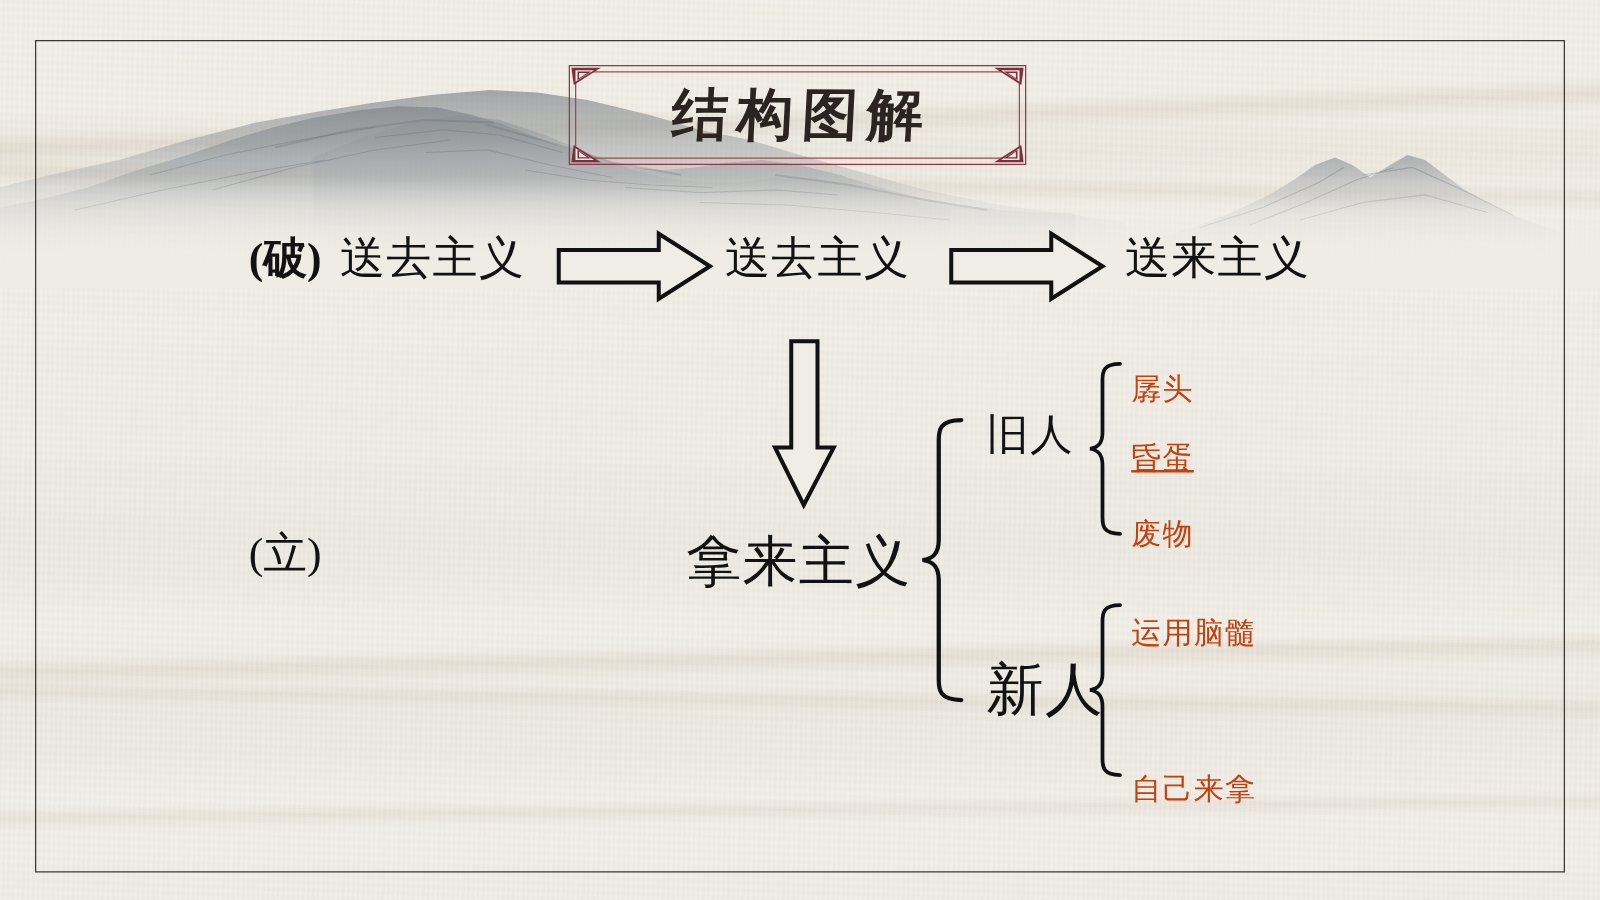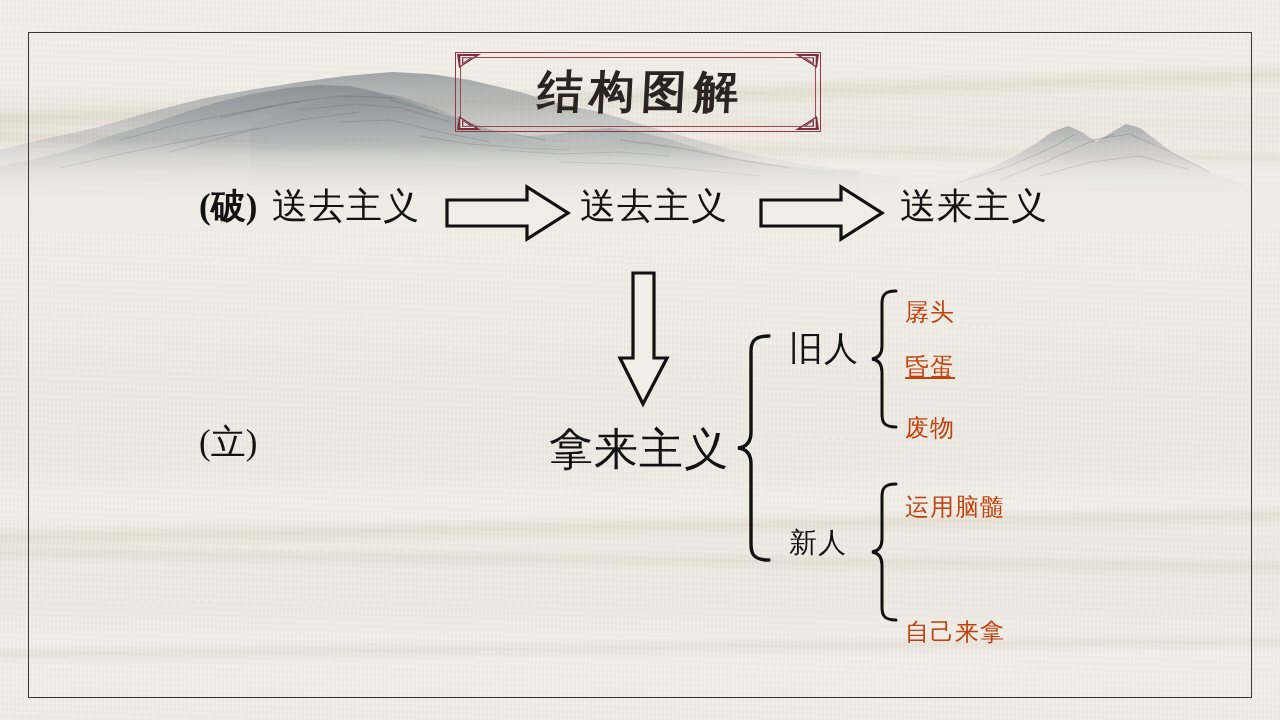--- a/index.html
+++ b/index.html
@@ -107,21 +107,21 @@
   .lbl-po   { left: 199px; top: 189px; font-size: 35px; font-weight: 700; letter-spacing: 0px; }
   .lbl-li   { left: 199px; top: 425px; font-size: 35px; font-weight: 400; }
 
   .n-row1-a { left: 272px; top: 188px; font-size: 36px; letter-spacing: 1px; }
   .n-row1-b { left: 580px; top: 188px; font-size: 36px; letter-spacing: 1px; }
   .n-row1-c { left: 900px; top: 188px; font-size: 36px; letter-spacing: 1px; }
 
   .n-nalai  { left: 549px; top: 428px; font-size: 44px; letter-spacing: 1px; }
 
   .n-jiuren { left: 789px; top: 332px; font-size: 34px; letter-spacing: 1px; text-align: right; }
-  .n-xinren { left: 789px; top: 529px; font-size: 28px; letter-spacing: 1px; text-align: center; }
+  .n-xinren { left: 789px; top: 529px; font-size: 46px; letter-spacing: 1px; text-align: center; }
 
   .leaf { position: absolute; font-size: 24px; color: #c2410c; letter-spacing: 1px;
           font-family: "Liberation Serif", "DejaVu Serif", serif; white-space: nowrap; line-height: 1; }
   .lf-a1 { left: 905px; top: 300px; }
   .lf-a2 { left: 905px; top: 355px; text-decoration: underline; }
   .lf-a3 { left: 905px; top: 416px; }
   .lf-b1 { left: 905px; top: 465px; margin-top: 30px; }
   .lf-b2 { left: 905px; top: 538px; }
   .lf-b3 { left: 905px; top: 584px; margin-top: 36px; }
 

